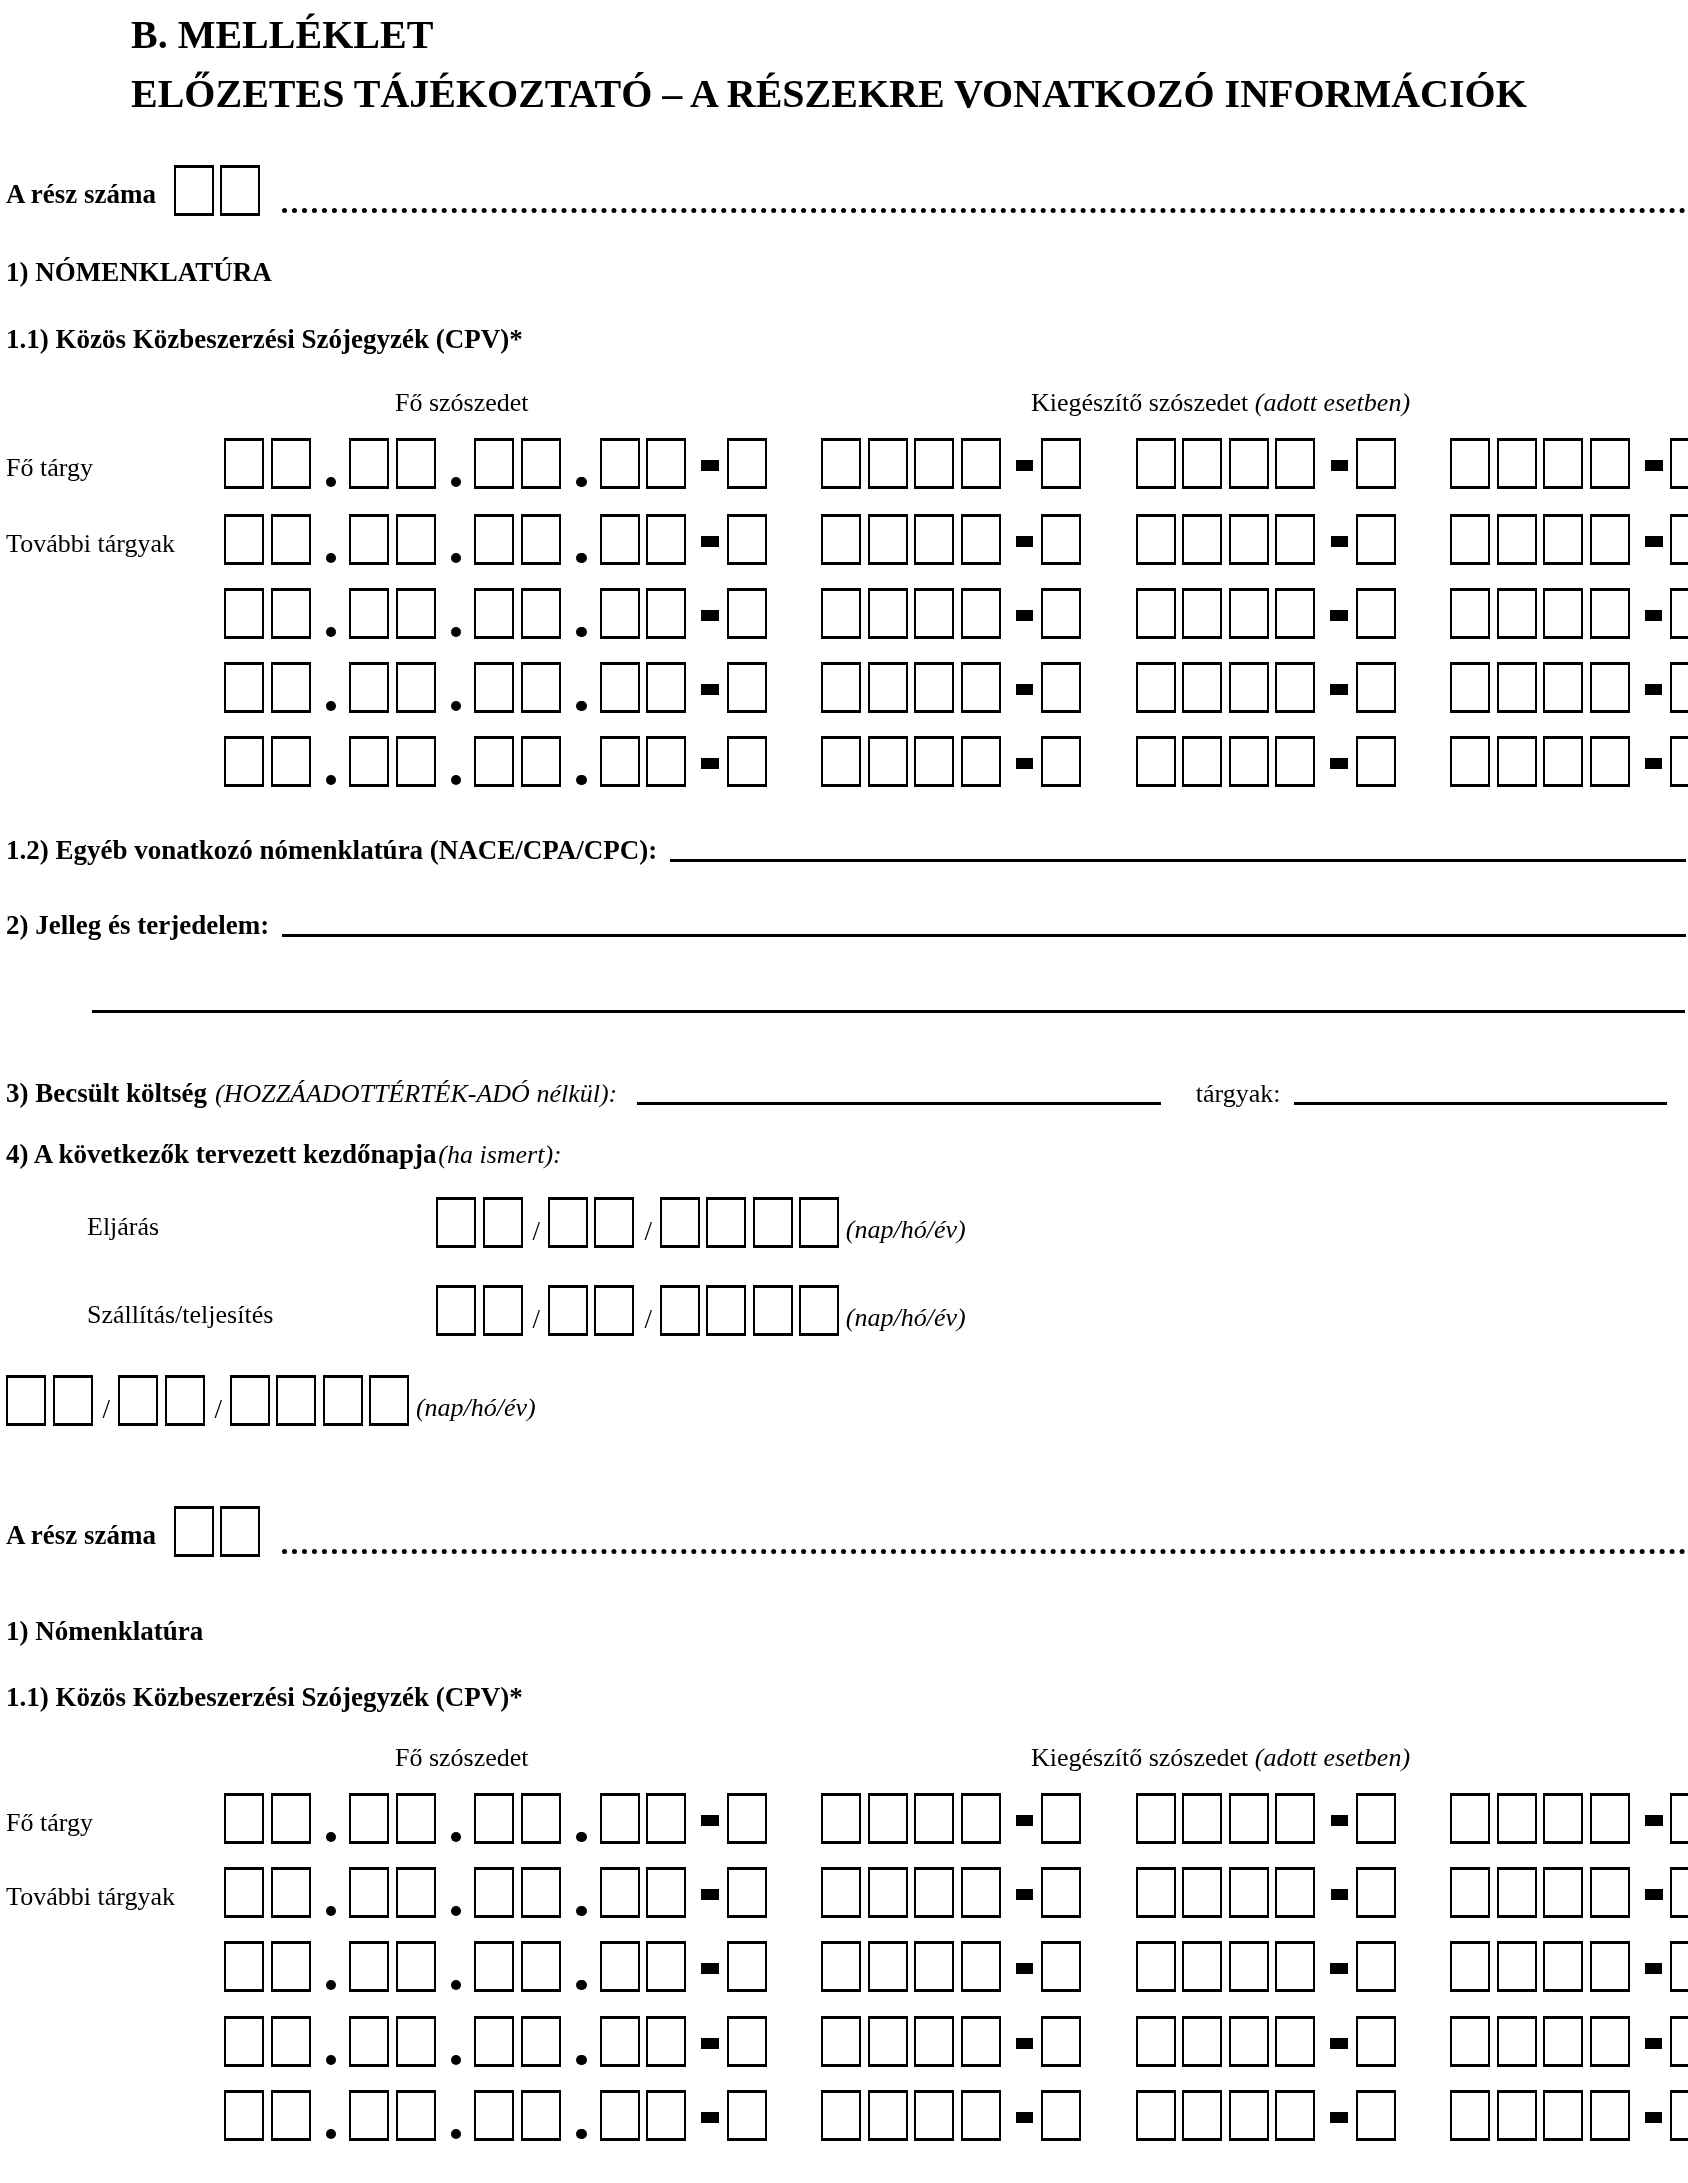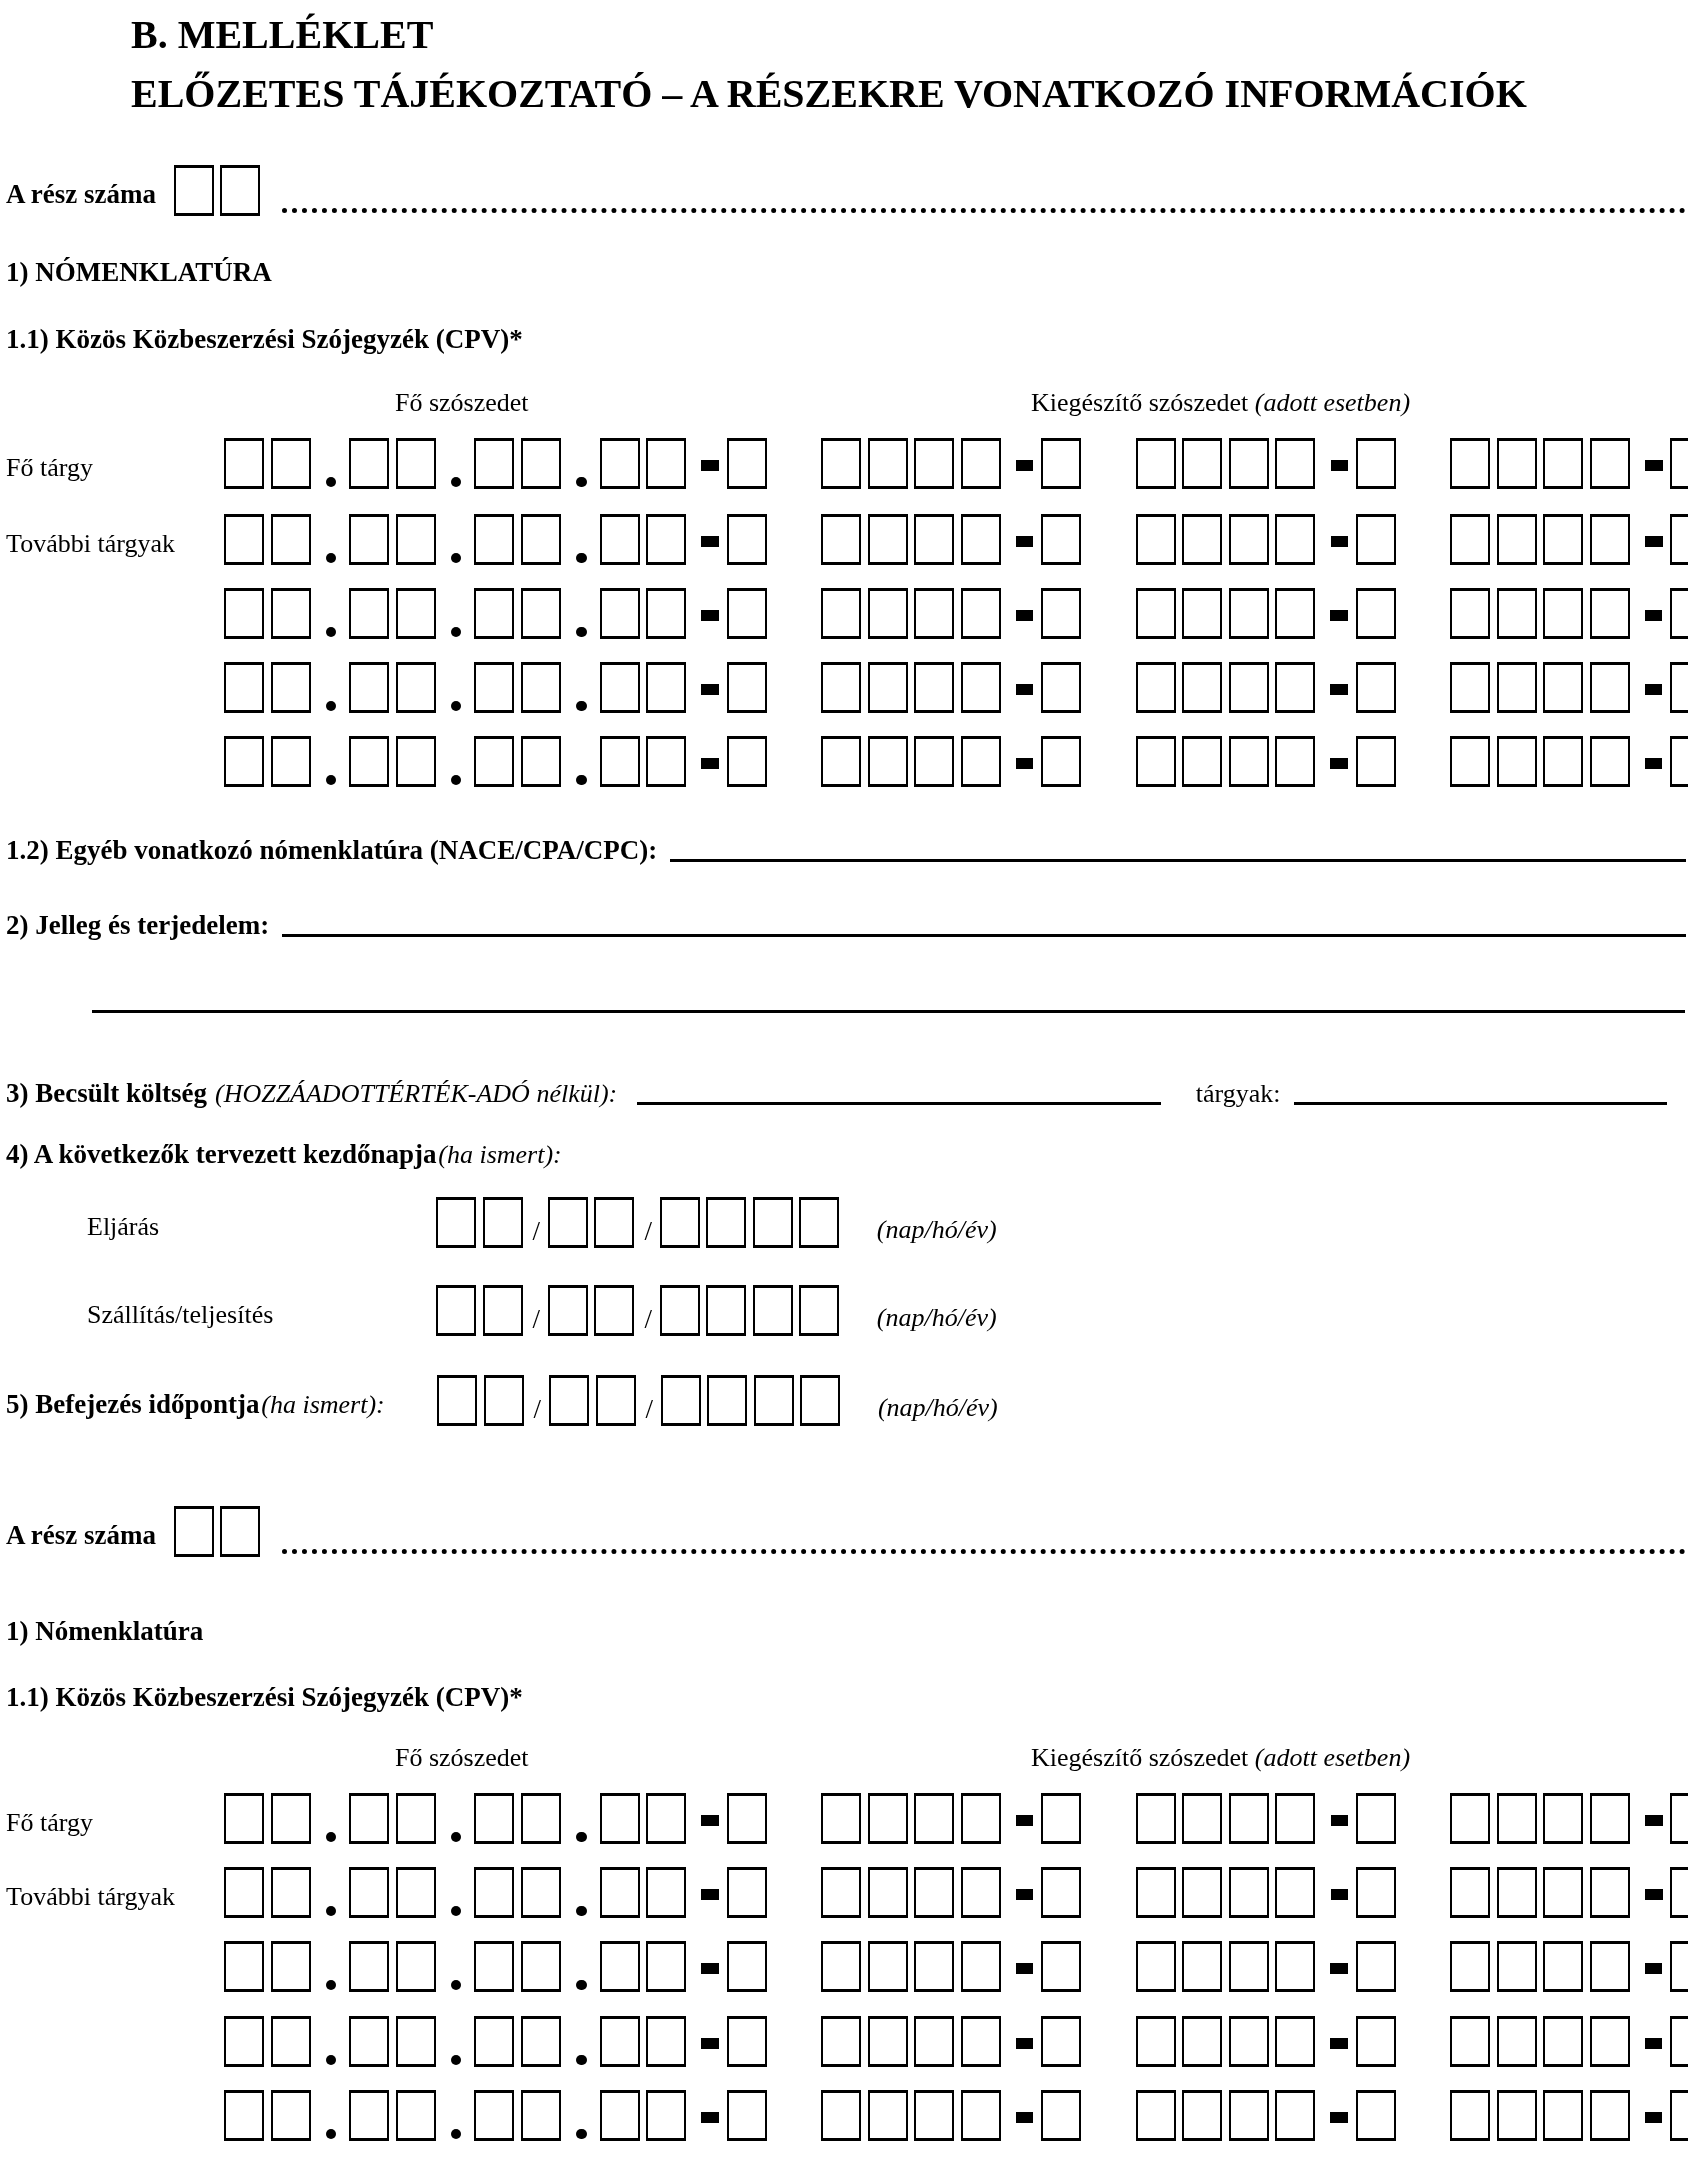--- a/index.html
+++ b/index.html
@@ -19,21 +19,21 @@
        border:solid #000;border-width:3.9px 2.6px;margin-right:6.5px;}
   .sep{flex:none;}
   .sep.dot{width:10.5px;height:10.5px;border-radius:50%;background:#000;margin:0 13px 1.7px 8.7px;}
   .sep.dash{width:17.5px;height:10.5px;background:#000;margin:0 7.9px 18.3px 8.7px;}
   .sep.slash{font-size:27px;line-height:1;margin:0 7.9px 2.6px 3.5px;}
   
   .uline{border-bottom:3.9px solid #000;height:0;}
   .uline.fill{flex:1;margin:0 0 4.4px 13px;}
   .dotline{border-bottom:5.7px dotted #000;height:0;flex:1;margin:0 0 2.6px 15px;}
   .cpv-label{align-self:flex-end;padding-bottom:6.1px;flex:none;}
-  .date-note{align-self:flex-end;padding-bottom:3.5px;margin-left:31px;}
+  .date-note{align-self:flex-end;padding-bottom:3.5px;}
 </style>
 </head>
 <body>
 
 <div class="page">
 
   <div class="abs t1" style="left:131px;right:0;top:10.5px">B. MELLÉKLET</div>
   <div class="abs t1" style="left:131px;right:0;top:70px">ELŐZETES TÁJÉKOZTATÓ – A RÉSZEKRE VONATKOZÓ INFORMÁCIÓK</div>
 
   <div class="abs row" style="left:6.1px;right:3.5px;top:165px">
@@ -314,24 +314,20 @@
         <span class="sep slash">/</span>
         <span class="box"></span>
         <span class="box"></span>
         <span class="box"></span>
         <span class="box"></span>
       </span>
     <span class="lbl it date-note">(nap/hó/év)</span>
   </div>
 
   <div class="abs row" style="left:6.1px;top:1375px">
-    <span class="cpv-label" style="width:431px">
-      <span class="h">5) Befejezés időpontja</span>
-      <span class="lbl it">(ha ismert):</span>
-    </span>
     <span class="boxes">
         <span class="box"></span>
         <span class="box"></span>
         <span class="sep slash">/</span>
         <span class="box"></span>
         <span class="box"></span>
         <span class="sep slash">/</span>
         <span class="box"></span>
         <span class="box"></span>
         <span class="box"></span>

